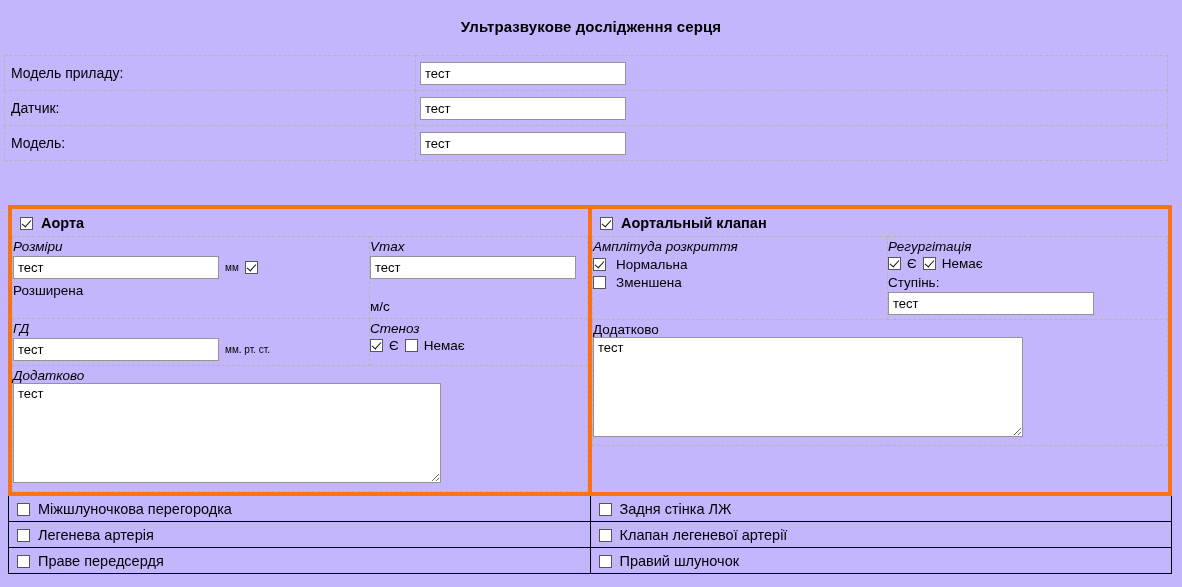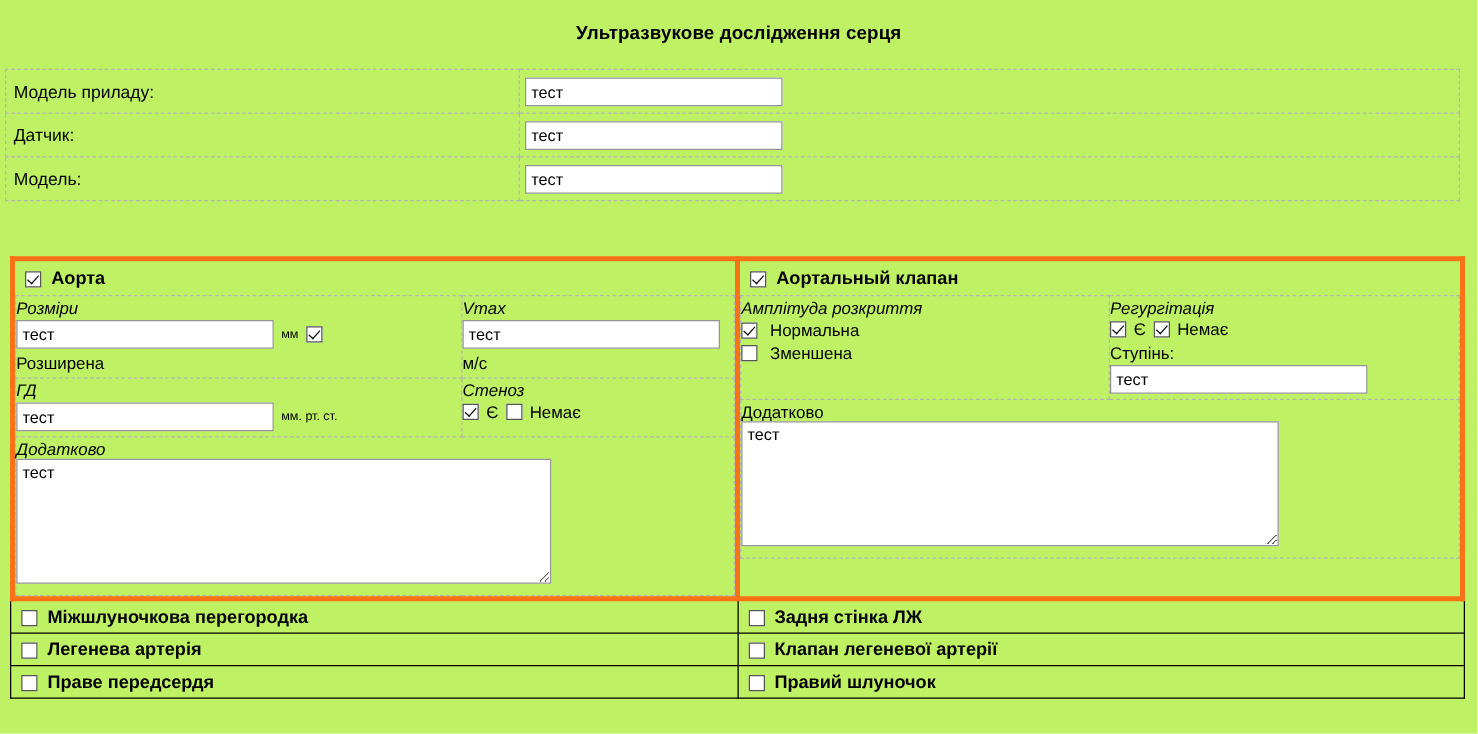--- a/index.html
+++ b/index.html
@@ -7,21 +7,21 @@
     padding: 0;
     background: #ffffff;
     font-family: "Liberation Sans", sans-serif;
     color: #000000;
   }
   .page {
     position: relative;
     width: 1182px;
     height: 587px;
     overflow: hidden;
-    background: #bef264;
+    background: #c4b5fd;
   }
   .title {
     text-align: center;
     font-weight: bold;
     font-size: 15px;
     padding-top: 18px;
     padding-bottom: 6px;
     letter-spacing: 0.1px;
   }
 
@@ -140,21 +140,21 @@
     color: #000;
   }
   .ta-left { width: 428px; height: 100px; }
   .ta-right { width: 430px; height: 100px; }
 
   .rowline {
     display: flex;
     align-items: center;
     gap: 8px;
     padding: 5px 8px 4px 8px;
-    font-weight: bold;
+    font-weight: normal;
     font-size: 14.5px;
     border-top: 1px solid #000;
   }
   .collapsed-table {
     margin: 0;
     width: 1164px;
     border-collapse: collapse;
     table-layout: fixed;
   }
   .collapsed-table td {
@@ -217,21 +217,21 @@
                     <span class="u">мм</span>
                     <span class="cb checked"></span>
                   </div>
                   <div class="lbl" style="margin-top:4px">Розширена</div>
                 </td>
                 <td>
                   <div class="it">Vmax</div>
                   <div class="inline">
                     <input class="txt" style="width: 206px;" type="text" value="тест">
                   </div>
-                  <div class="lbl" style="margin-top:4px">м/с</div>
+                  <div class="lbl" style="margin-top:20px">м/с</div>
                 </td>
               </tr>
               <tr>
                 <td class="in-aorta-w1">
                   <div class="it">ГД</div>
                   <div class="inline">
                     <input class="txt" style="width: 206px;" type="text" value="тест">
                     <span class="u">мм. рт. ст.</span>
                   </div>
                 </td>

